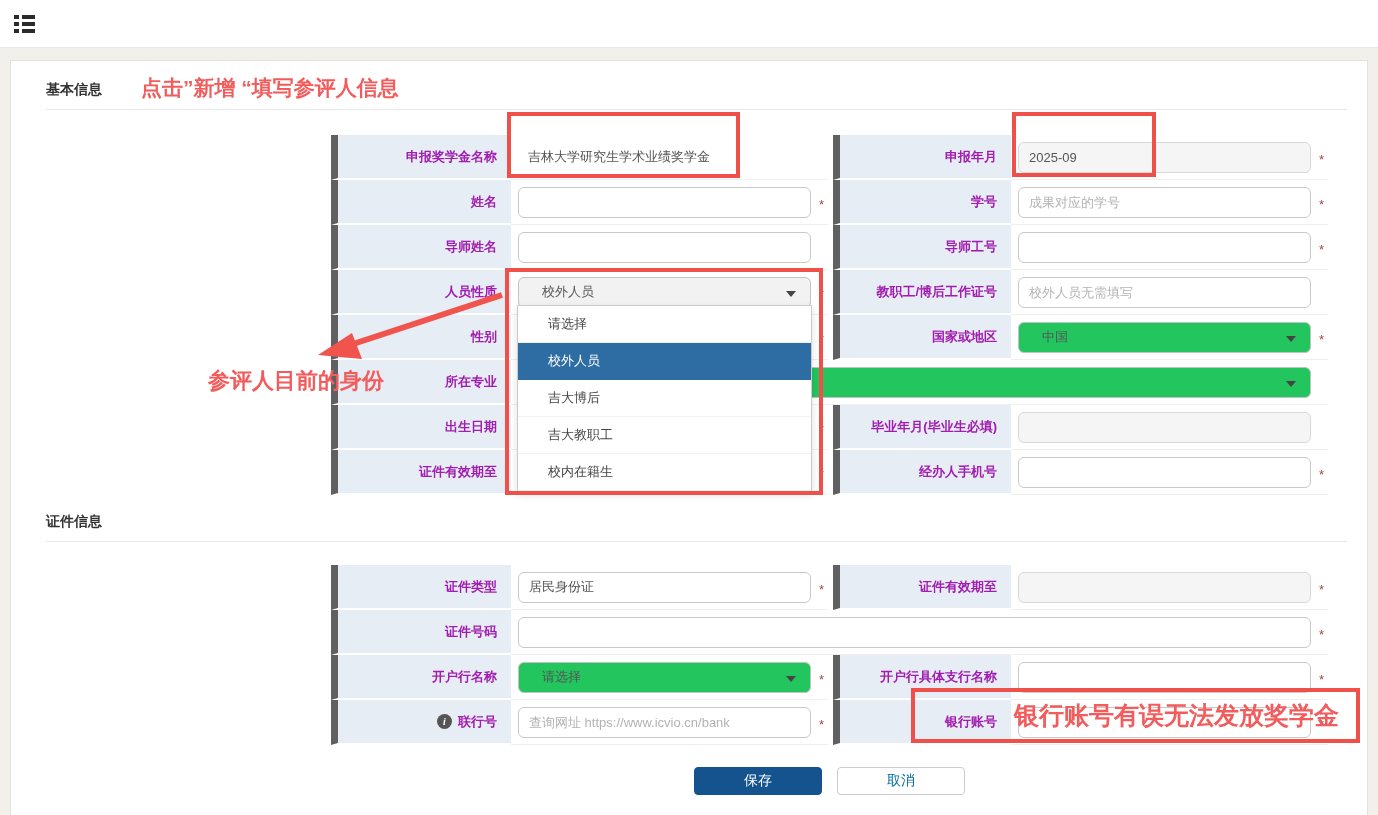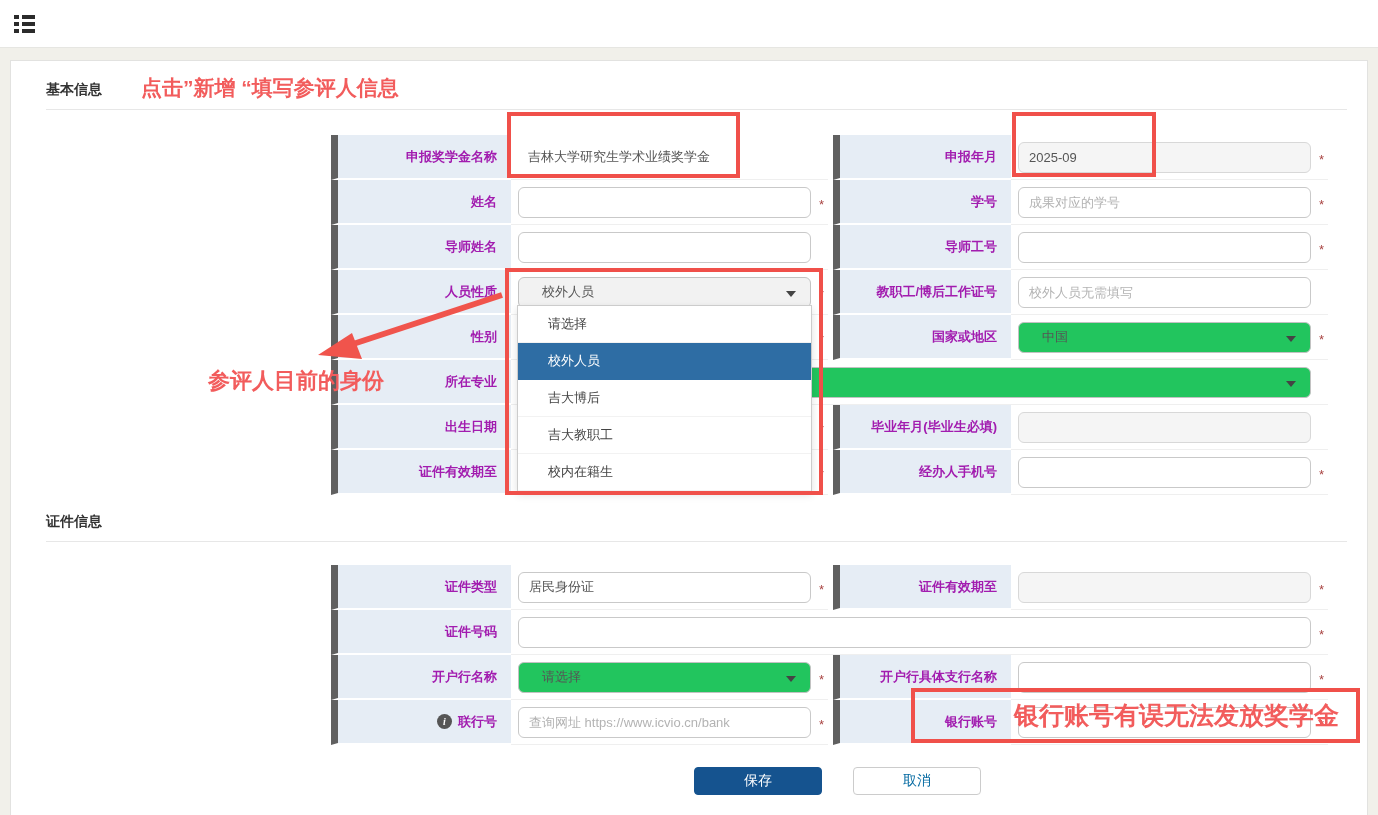--- a/index.html
+++ b/index.html
@@ -56,21 +56,21 @@
   
   .info-ic{ width:15px; height:15px; border-radius:50%; background:#555; color:#fff;
             font-size:10px; font-weight:bold; display:inline-flex; align-items:center;
             justify-content:center; margin-right:6px; font-style:italic;
             font-family:"Liberation Serif","DejaVu Serif",serif; }
   .info-ic::before{ content:"i"; }
   
   .btn-row{ margin-left:320px; width:997px; margin-top:22px; display:flex;
             justify-content:center; gap:15px; }
   .btn{ width:128px; height:28px; border-radius:4px; font-size:14px; cursor:pointer;
-        display:flex; align-items:center; justify-content:center; font-family:inherit;margin-left:16px; }
+        display:flex; align-items:center; justify-content:center; font-family:inherit; }
   .btn.primary{ background:#15538f; color:#fff; border:1px solid #15538f; }
   .btn.ghost{ background:#fff; color:#0369a1; border:1px solid #ccc; }
   
   .dd-list{ position:absolute; left:517px; top:305px; width:295px; z-index:10;
             background:#fff; border:1px solid #ccc; box-shadow:0 3px 8px rgba(0,0,0,.12); }
   .dd-opt{ height:37px; display:flex; align-items:center; padding-left:30px;
            font-size:13px; color:#444; cursor:pointer; border-bottom:1px solid #f2f2f2; }
   .dd-opt.active{ background:#2e6da4; color:#fff; border-bottom-color:#2e6da4; }
   
   .anno{ position:absolute; inset:0; z-index:20; pointer-events:none; }

